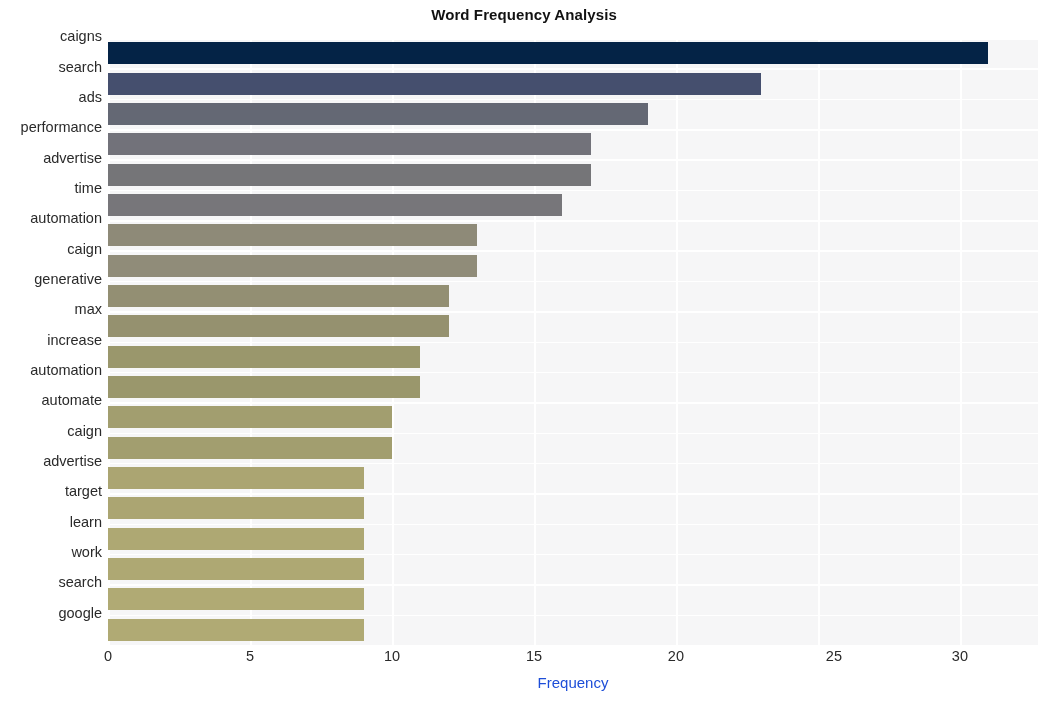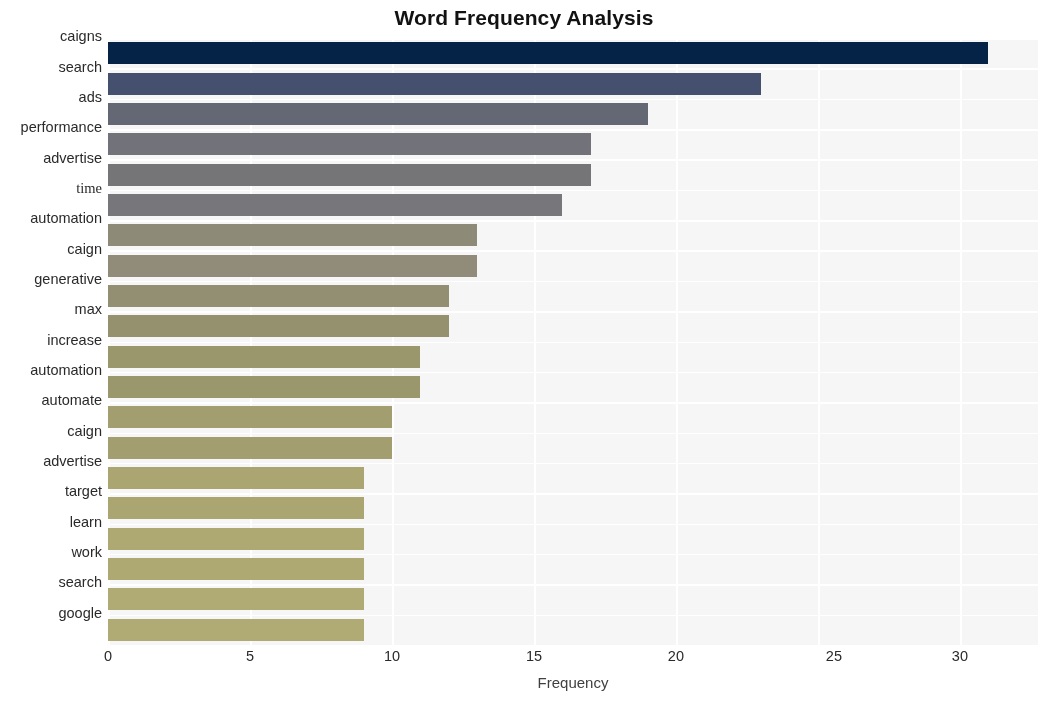--- a/index.html
+++ b/index.html
@@ -14,21 +14,21 @@
     position: relative;
     width: 1048px;
     height: 701px;
     background: #ffffff;
   }
   #chart-title {
     position: absolute;
     left: 0; top: 6px;
     width: 1048px;
     text-align: center;
-    font-size: 21px;
+    font-size: 15px;
     font-weight: bold;
     color: #121212;
     letter-spacing: 0.1px;
   }
   
   #plot-area {
     position: absolute;
     left: 108px;
     top: 38px;
     width: 930px;
@@ -96,21 +96,21 @@
     font-size: 14.5px;
     color: #2a2a2a;
   }
   #x-axis-title {
     position: absolute;
     left: 108px;
     top: 674px;
     width: 930px;
     text-align: center;
     font-size: 15px;
-    color: #404040;
+    color: #1d4ed8;
   }
 </style>
 </head>
 <body>
 
 <div id="figure">
 
   <div id="chart-title">Word Frequency Analysis</div>
 
   <div id="plot-area">
@@ -209,21 +209,21 @@
         </div>
       </div>
   </div>
 
   <div id="y-labels">
       <div class="y-label" style="top: 6.175px;">caigns</div>
       <div class="y-label" style="top: 36.525px;">search</div>
       <div class="y-label" style="top: 66.875px;">ads</div>
       <div class="y-label" style="top: 97.225px;">performance</div>
       <div class="y-label" style="top: 127.575px;">advertise</div>
-      <div class="y-label" style="top: 157.925px; font-family: Liberation Serif, serif;">time</div>
+      <div class="y-label" style="top: 157.925px;">time</div>
       <div class="y-label" style="top: 188.275px;">automation</div>
       <div class="y-label" style="top: 218.625px;">caign</div>
       <div class="y-label" style="top: 248.975px;">generative</div>
       <div class="y-label" style="top: 279.325px;">max</div>
       <div class="y-label" style="top: 309.675px;">increase</div>
       <div class="y-label" style="top: 340.025px;">automation</div>
       <div class="y-label" style="top: 370.375px;">automate</div>
       <div class="y-label" style="top: 400.725px;">caign</div>
       <div class="y-label" style="top: 431.075px;">advertise</div>
       <div class="y-label" style="top: 461.425px; text-align: right;">target</div>

